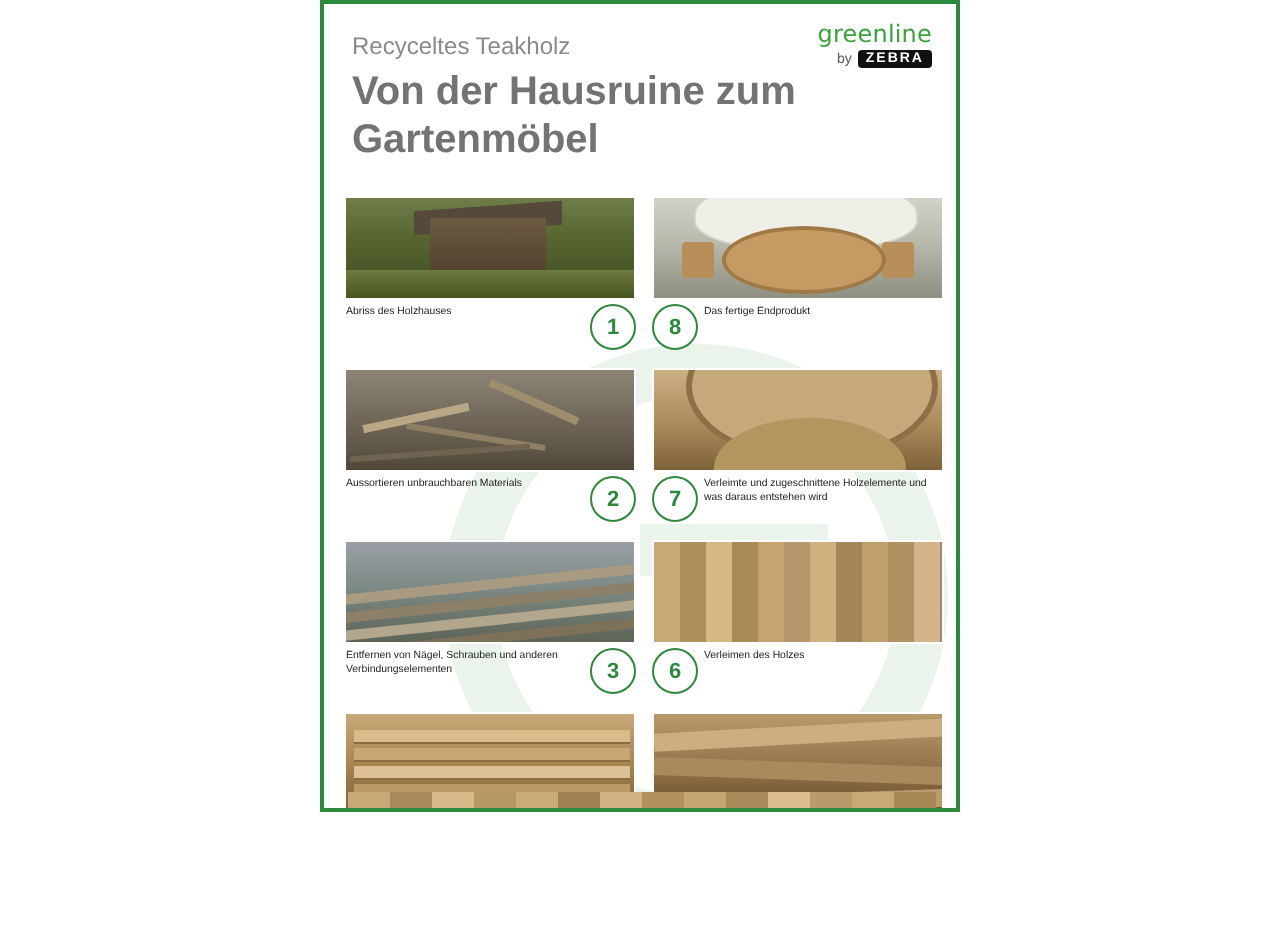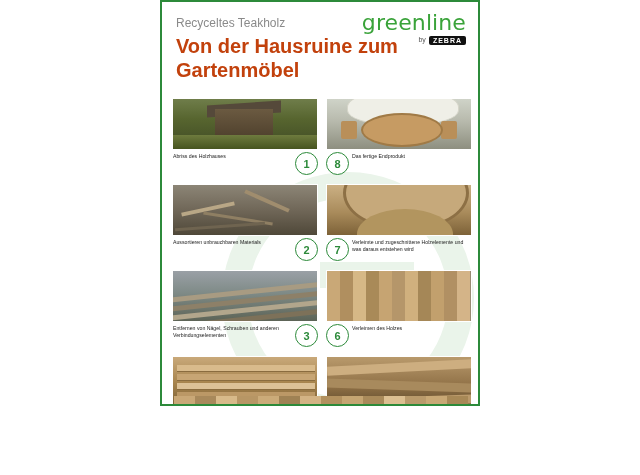--- a/index.html
+++ b/index.html
@@ -37,38 +37,38 @@
     left:118px;top:110px;
     width:94px;height:26px;
     background:#eaf4ea;
   }
 
   
   .brand{
     position:absolute;right:12px;top:8px;text-align:right;
   }
   .brand .gl{
-    font-size:22px;color:#3aa33a;font-weight:normal;letter-spacing:.1px;
+    font-size:12px;color:#3aa33a;font-weight:normal;letter-spacing:.1px;
     font-family:"DejaVu Sans", sans-serif;
   }
   .brand .by{
     font-size:7px;color:#555;margin-top:1px;
   }
   .brand .by b{
     display:inline-block;background:#111;color:#fff;
     padding:1px 4px 1px 4px;border-radius:2px;font-size:7px;letter-spacing:1px;
     margin-left:3px;vertical-align:middle;
   }
   .kicker{
     position:absolute;left:14px;top:14px;
     font-size:12px;color:#8a8a8a;
   }
   .headline{
     position:absolute;left:14px;top:32px;width:290px;
-    font-size:20px;line-height:24px;color:#c2410c;font-weight:bold;
+    font-size:20px;line-height:24px;color:#737373;font-weight:bold;
   }
 
   
   .grid{
     position:absolute;left:10px;top:96px;width:300px;
   }
   .row{display:flex;justify-content:space-between;margin-bottom:4px;}
   .cell{width:146px;}
   .thumb{
     width:146px;height:52px;

